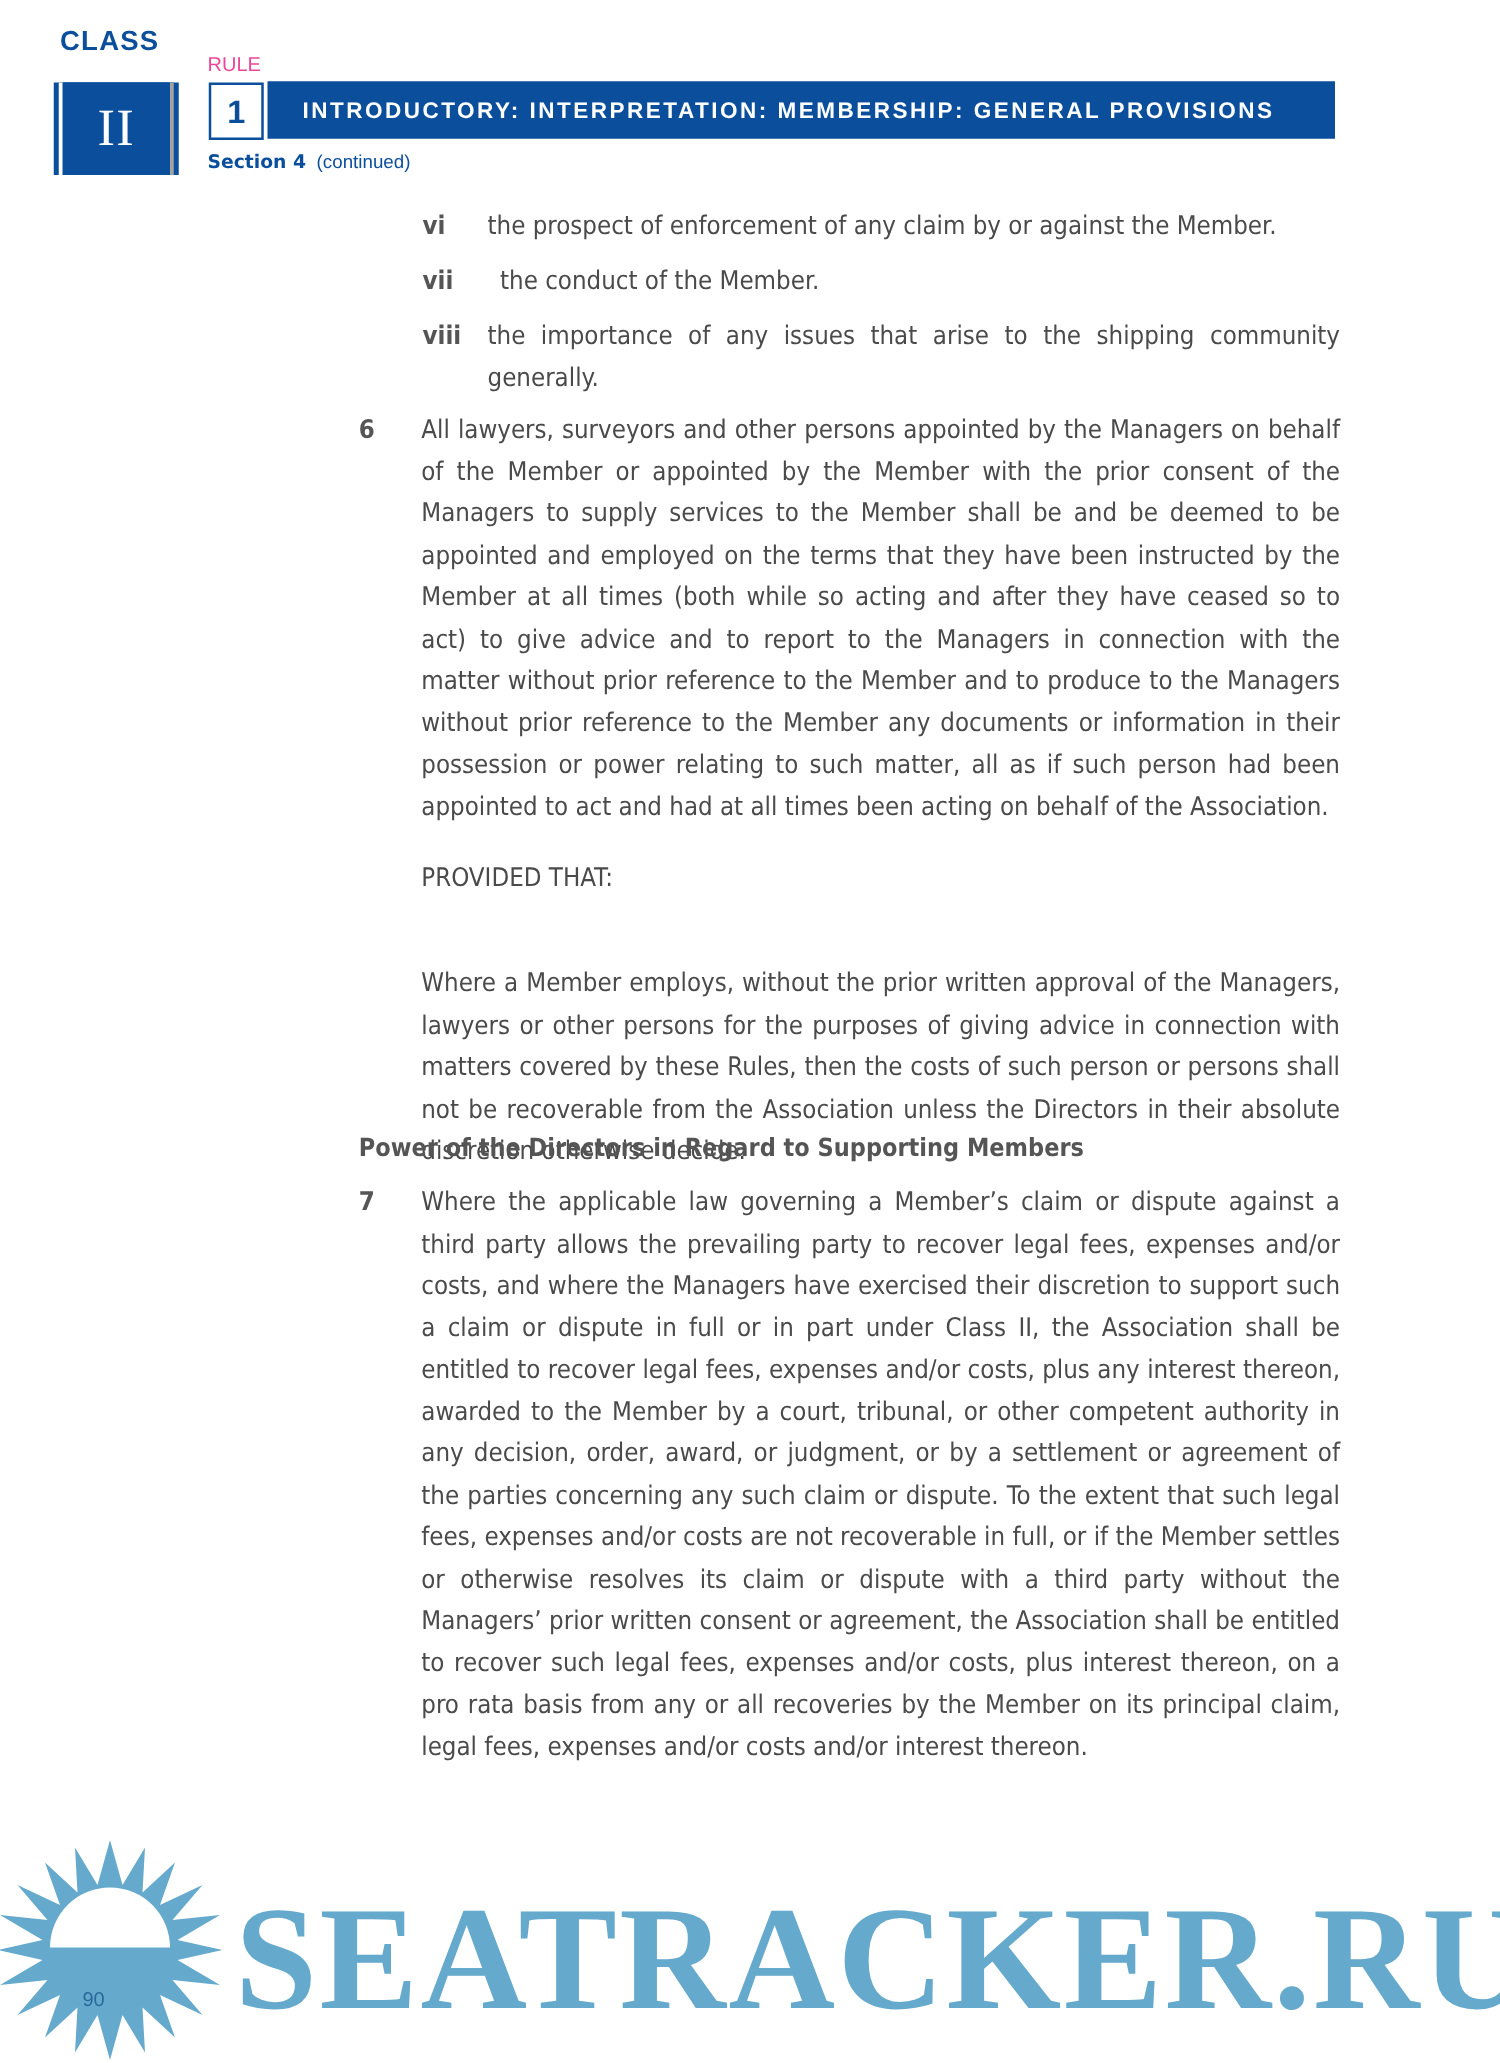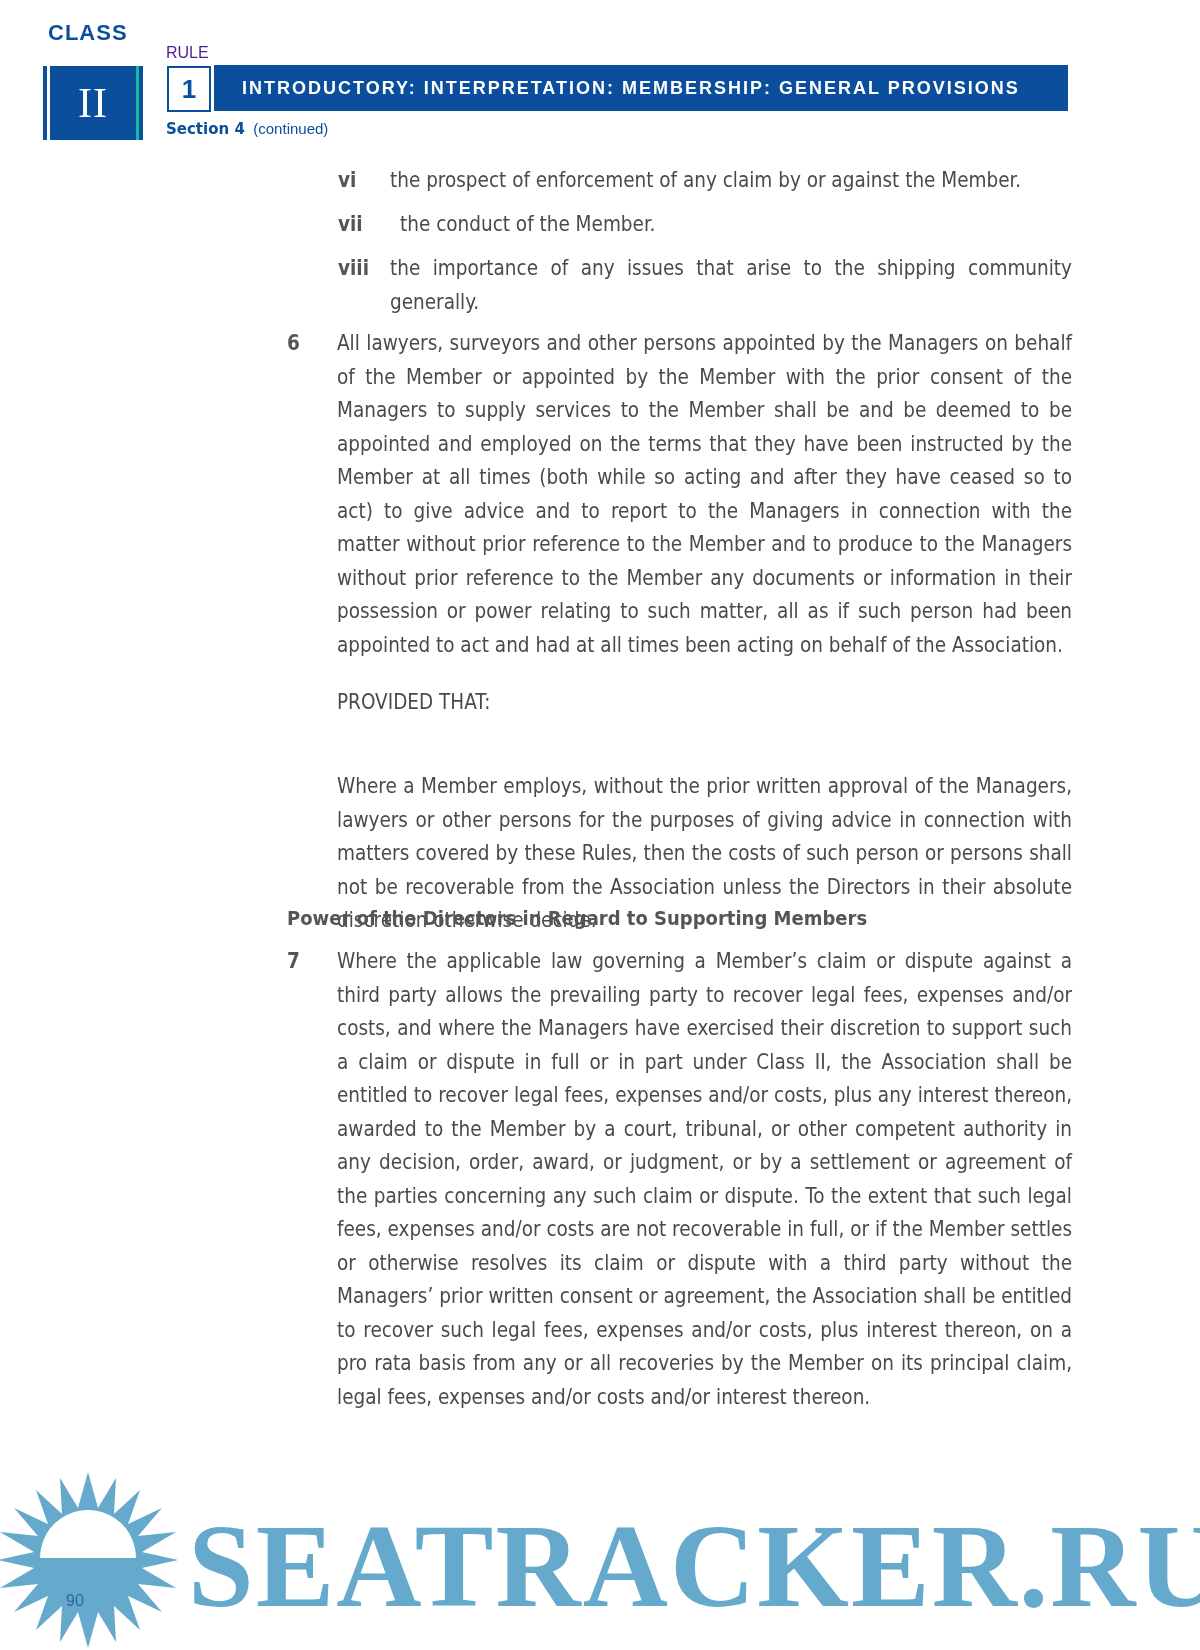--- a/index.html
+++ b/index.html
@@ -3,25 +3,25 @@
   <meta charset="utf-8">
   <style>
     html, body { margin: 0; padding: 0; background: #ffffff; }
     body { width: 1200px; height: 1650px; position: relative; overflow: hidden;
            font-family: "Liberation Sans", sans-serif; color: #4a4a4a; }
 
     
     .class-label { position: absolute; left: 48px; top: 20px; font-size: 22px; font-weight: bold;
                    color: #0b4f9c; letter-spacing: 1px; font-family: "Liberation Sans", sans-serif; }
     .class-box { position: absolute; left: 47px; top: 66px; width: 86px; height: 74px;
-                 background: #0b4f9c; border-left: 3px solid #fff; border-right: 3px solid #14b8a6;
+                 background: #0b4f9c; border-left: 3px solid #fff; border-right: 3px solid #a3a3a3;
                  box-shadow: -4px 0 0 #0b4f9c, 4px 0 0 #0b4f9c;
                  display: flex; align-items: center; justify-content: center; }
     .class-box span { color: #fff; font-family: "Liberation Serif", serif; font-size: 42px; letter-spacing: 1px; }
-    .rule-label { position: absolute; left: 166px; top: 44px; font-size: 16px; color: #4c1d95; font-weight: normal; }
+    .rule-label { position: absolute; left: 166px; top: 44px; font-size: 16px; color: #ec4899; font-weight: normal; }
     .rule-num-box { position: absolute; left: 167px; top: 66px; width: 40px; height: 42px; border: 2px solid #0b4f9c;
                     background: #fff; display: flex; align-items: center; justify-content: center;
                     font-size: 26px; font-weight: bold; color: #0b4f9c; }
     .rule-title-bar { position: absolute; left: 214px; top: 65px; width: 854px; height: 46px; background: #0b4f9c;
                       color: #fff; font-size: 18px; font-weight: bold; letter-spacing: 2px;
                       display: flex; align-items: center; padding-left: 28px; box-sizing: border-box; }
     .section-line { position: absolute; left: 166px; top: 120px; color: #0b4f9c; }
     .section-line .sec { font-size: 15px; font-weight: bold; font-family: "DejaVu Sans", sans-serif; }
     .section-line .cont { font-size: 15px; margin-left: 4px; }
 

